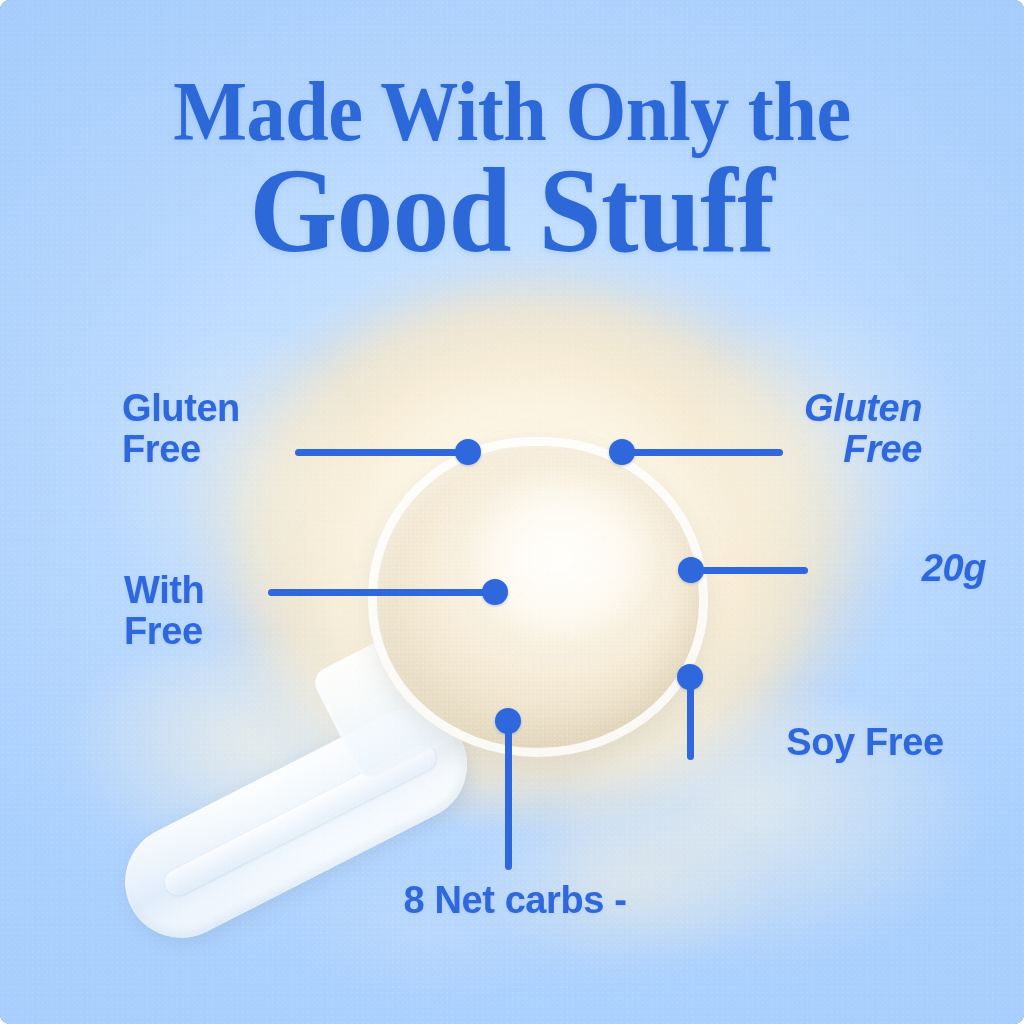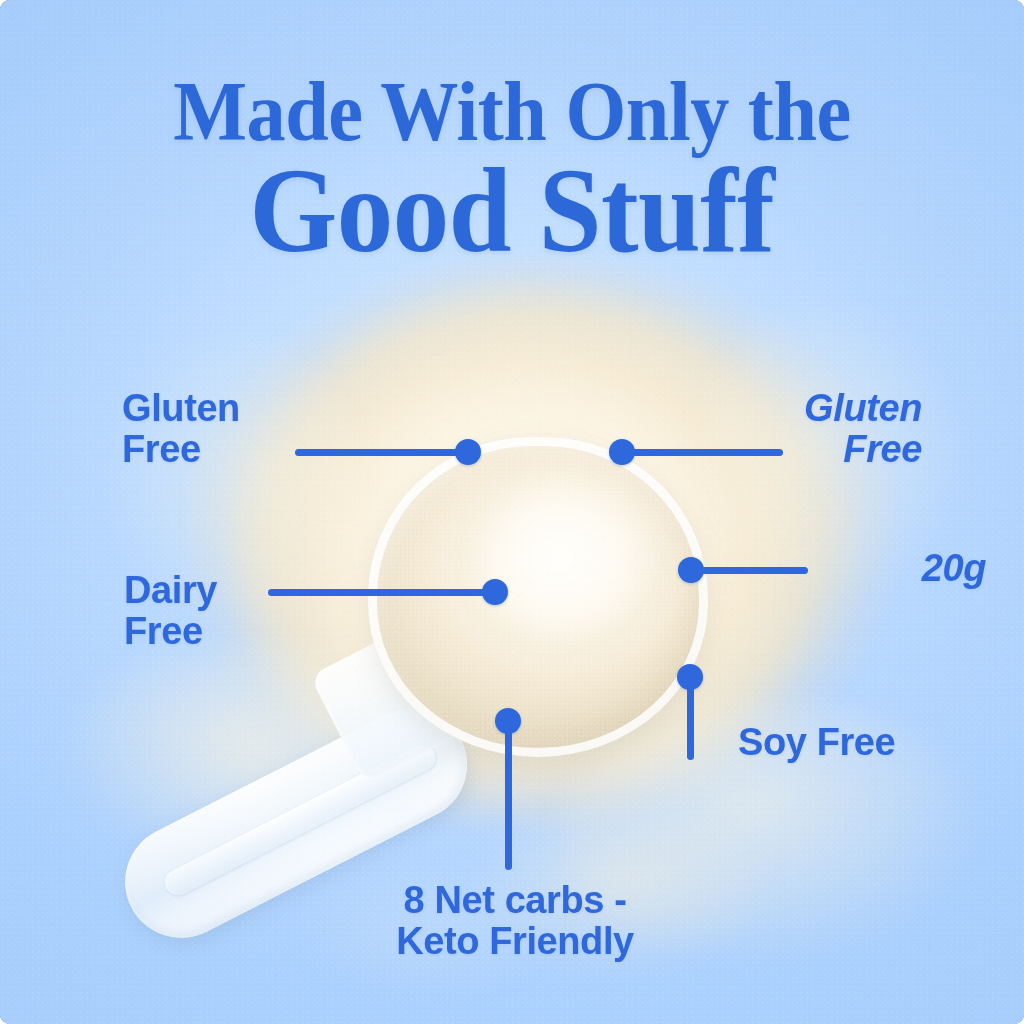--- a/index.html
+++ b/index.html
@@ -262,38 +262,37 @@
   <div class="dot" style="left:455px; top:439px;"></div>
 
   <div class="label right-al" style="left:682px; top:388px; width:240px;">
     <span>Gluten</span>
     <span>Free</span>
   </div>
   <div class="lead h" style="left:628px; top:449px; width:155px;"></div>
   <div class="dot" style="left:609px; top:439px;"></div>
 
   <div class="label" style="left:124px; top:570px; width:220px;">
-    <span>Dairy</span>
+    <span>With</span>
     <span>Free</span>
   </div>
   <div class="lead h" style="left:268px; top:589px; width:220px;"></div>
   <div class="dot" style="left:482px; top:579px;"></div>
 
   <div class="label right-al" style="left:668px; top:548px; width:318px;text-align:right;">
     <span>20g</span>
   </div>
   <div class="lead h" style="left:700px; top:567px; width:108px;"></div>
   <div class="dot" style="left:678px; top:557px;"></div>
 
-  <div class="label" style="left:738px; top:722px; width:220px;">
+  <div class="label" style="left:755px; top:722px; width:220px;text-align:center;">
     <span>Soy Free</span>
   </div>
   <div class="lead v" style="left:687px; top:684px; height:76px;"></div>
   <div class="dot" style="left:677px; top:664px;"></div>
 
   <div class="label center-al" style="left:320px; top:880px; width:390px;">
     <span>8 Net carbs -</span>
-    <span>Keto Friendly</span>
   </div>
   <div class="lead v" style="left:505px; top:730px; height:140px;"></div>
   <div class="dot" style="left:495px; top:708px;"></div>
 
 </div>
 
 </body></html>

